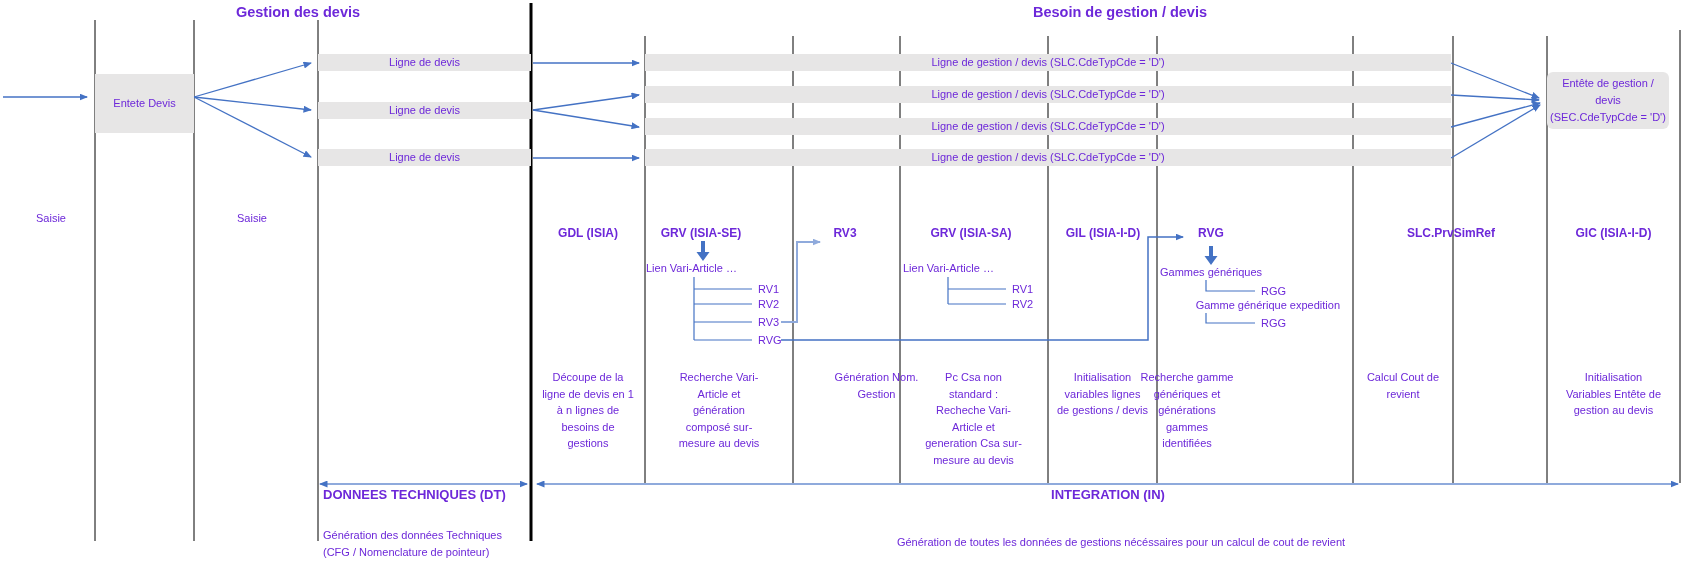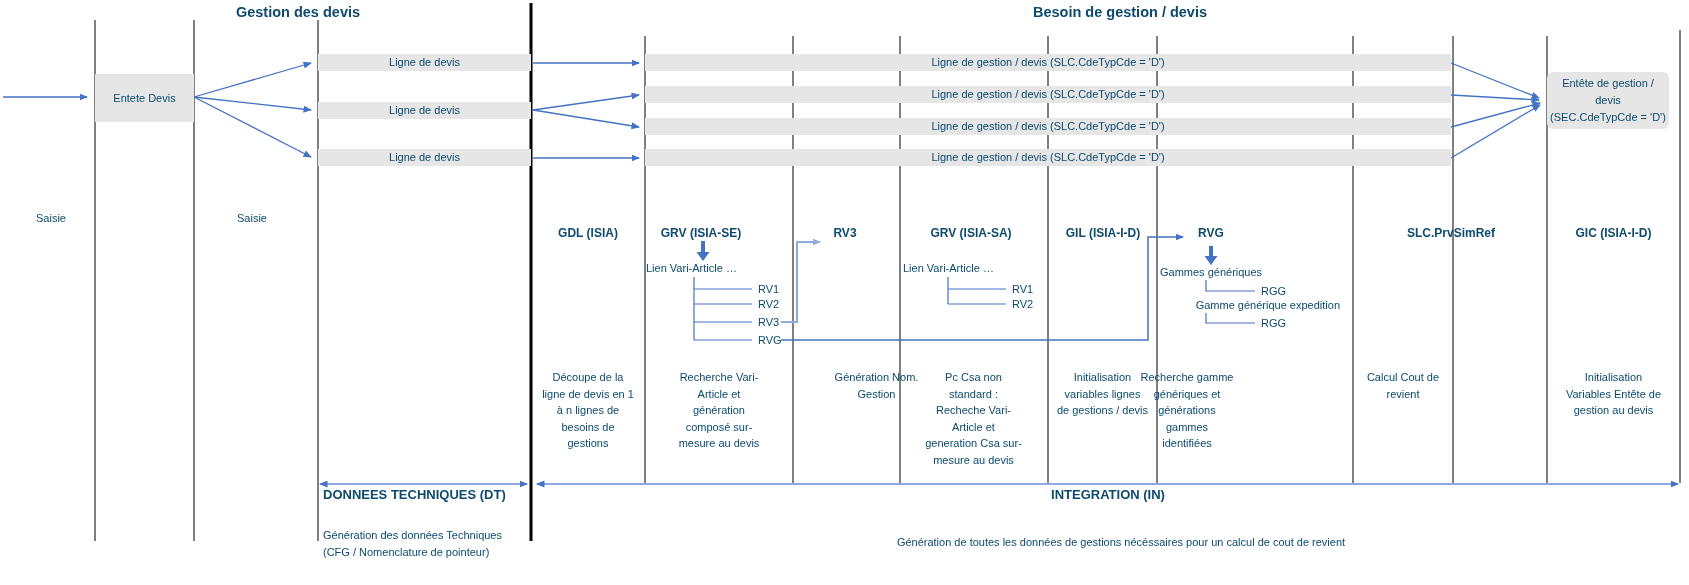--- a/index.html
+++ b/index.html
@@ -1,21 +1,21 @@
 <!DOCTYPE html>
 <html><head>
 <meta charset="utf-8">
 <style>
   html,body{margin:0;padding:0;background:#fff;}
   #canvas{
     position:relative;
     width:1689px;height:585px;
     background:#ffffff;
     font-family:"Liberation Sans", sans-serif;
-    color:#0c4a6e;
+    color:#6d28d9;
     overflow:hidden;
   }
   #wires{position:absolute;left:0;top:0;}
   .lbl{position:absolute;white-space:pre-line;}
   .c{text-align:center;}
   .t11{font-size:11px;line-height:16.5px;}
   .t12b{font-size:12px;font-weight:bold;line-height:14px;}
   .t14b{font-size:14.5px;font-weight:bold;line-height:17px;}
   .t13b{font-size:13px;font-weight:bold;line-height:15px;}
   .graybox{
@@ -103,21 +103,21 @@
     <line x1="320" y1="484" x2="527" y2="484" stroke="#8faadc" stroke-width="2" marker-start="url(#ads)" marker-end="url(#ad)"></line>
     <line x1="537" y1="484" x2="1678" y2="484" stroke="#8faadc" stroke-width="2" marker-start="url(#ads)" marker-end="url(#ad)"></line>
   </svg>
 
   <div class="lbl t14b c" style="left:198px;top:4px;width:200px;">Gestion des devis</div>
   <div class="lbl t14b c" style="left:1000px;top:4px;width:240px;">Besoin de gestion / devis</div>
 
   <div class="lbl t11 c" style="left:11px;top:210px;width:80px;">Saisie</div>
   <div class="lbl t11 c" style="left:212px;top:210px;width:80px;">Saisie</div>
 
-  <div class="graybox" style="left:95px;top:74px;width:99px;height:48px;">Entete Devis</div>
+  <div class="graybox" style="left:95px;top:74px;width:99px;height:59px;">Entete Devis</div>
 
   <div class="bar" style="left:318px;top:54px;width:213px;">Ligne de devis</div>
   <div class="bar" style="left:318px;top:102px;width:213px;">Ligne de devis</div>
   <div class="bar" style="left:318px;top:149px;width:213px;">Ligne de devis</div>
 
   <div class="bar" style="left:645px;top:54px;width:806px;">Ligne de gestion / devis (SLC.CdeTypCde = 'D')</div>
   <div class="bar" style="left:645px;top:86px;width:806px;">Ligne de gestion / devis (SLC.CdeTypCde = 'D')</div>
   <div class="bar" style="left:645px;top:118px;width:806px;">Ligne de gestion / devis (SLC.CdeTypCde = 'D')</div>
   <div class="bar" style="left:645px;top:149px;width:806px;">Ligne de gestion / devis (SLC.CdeTypCde = 'D')</div>
 

